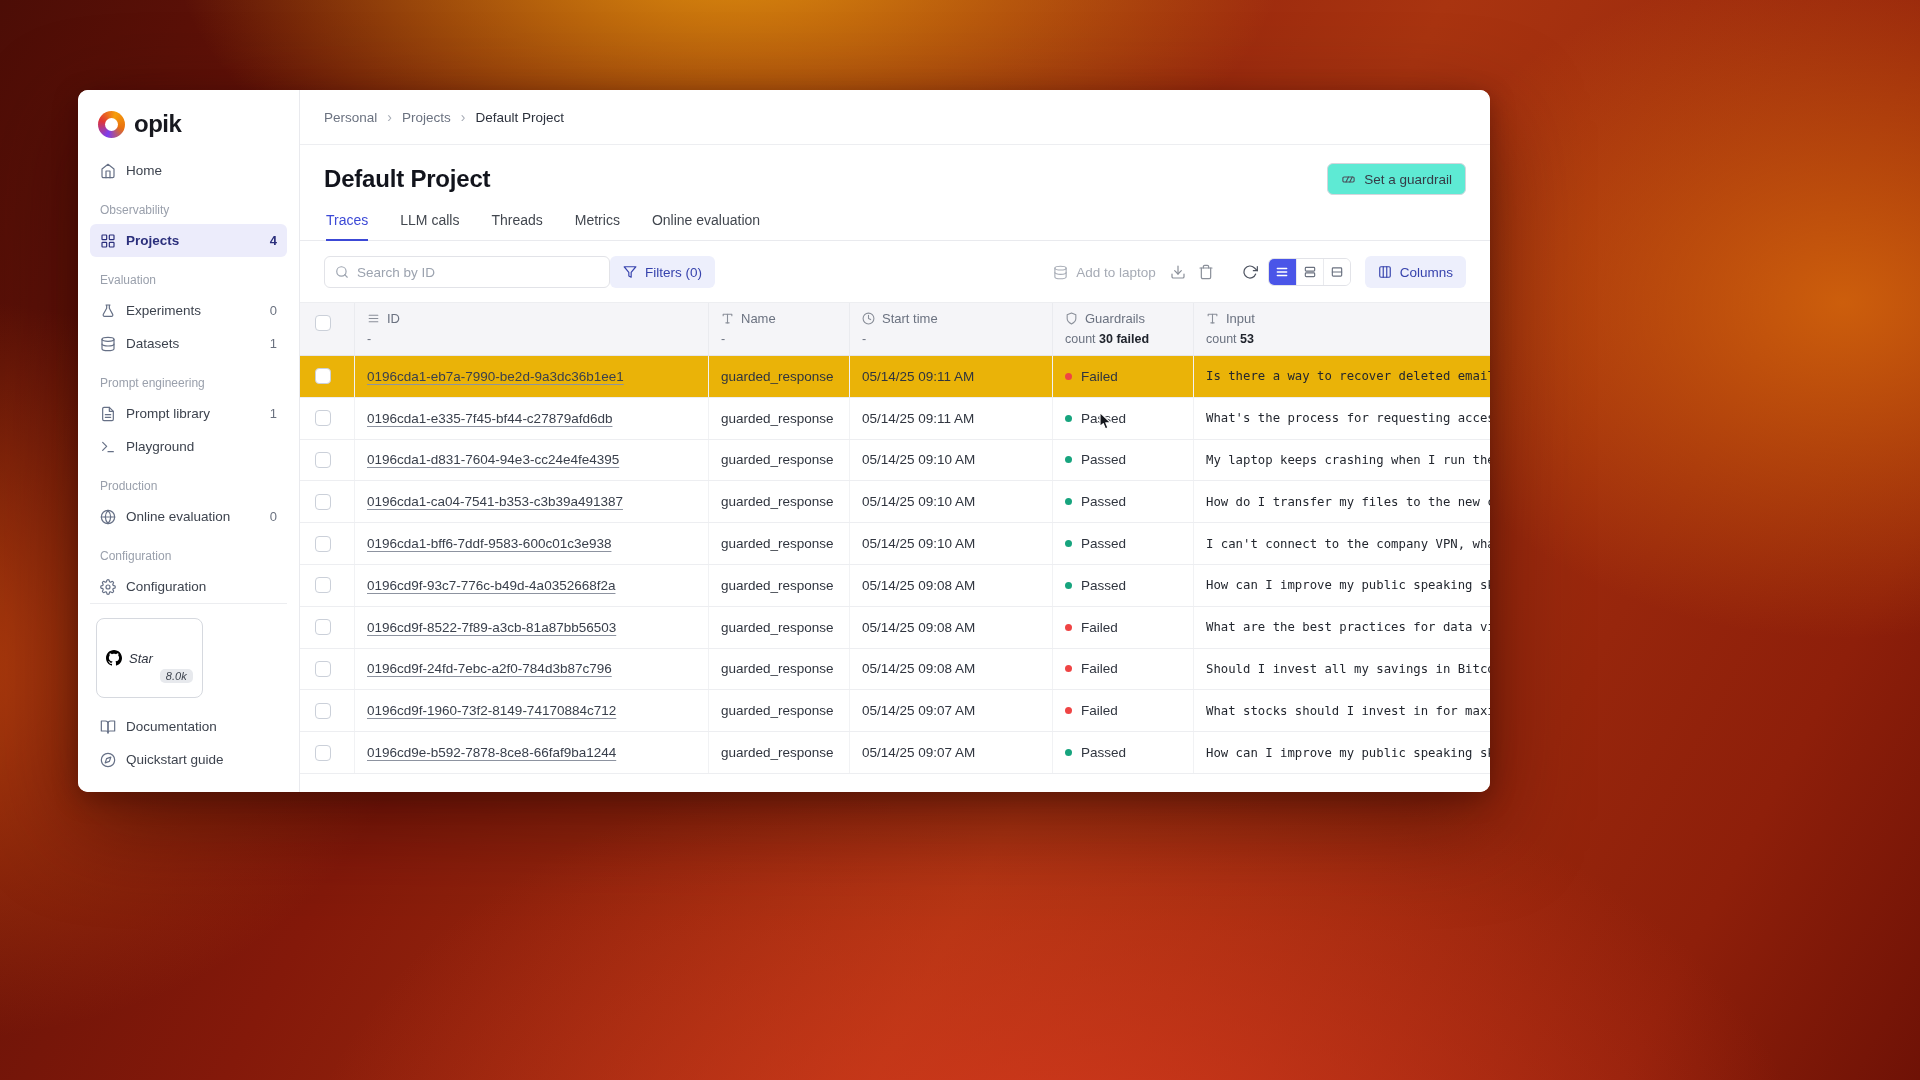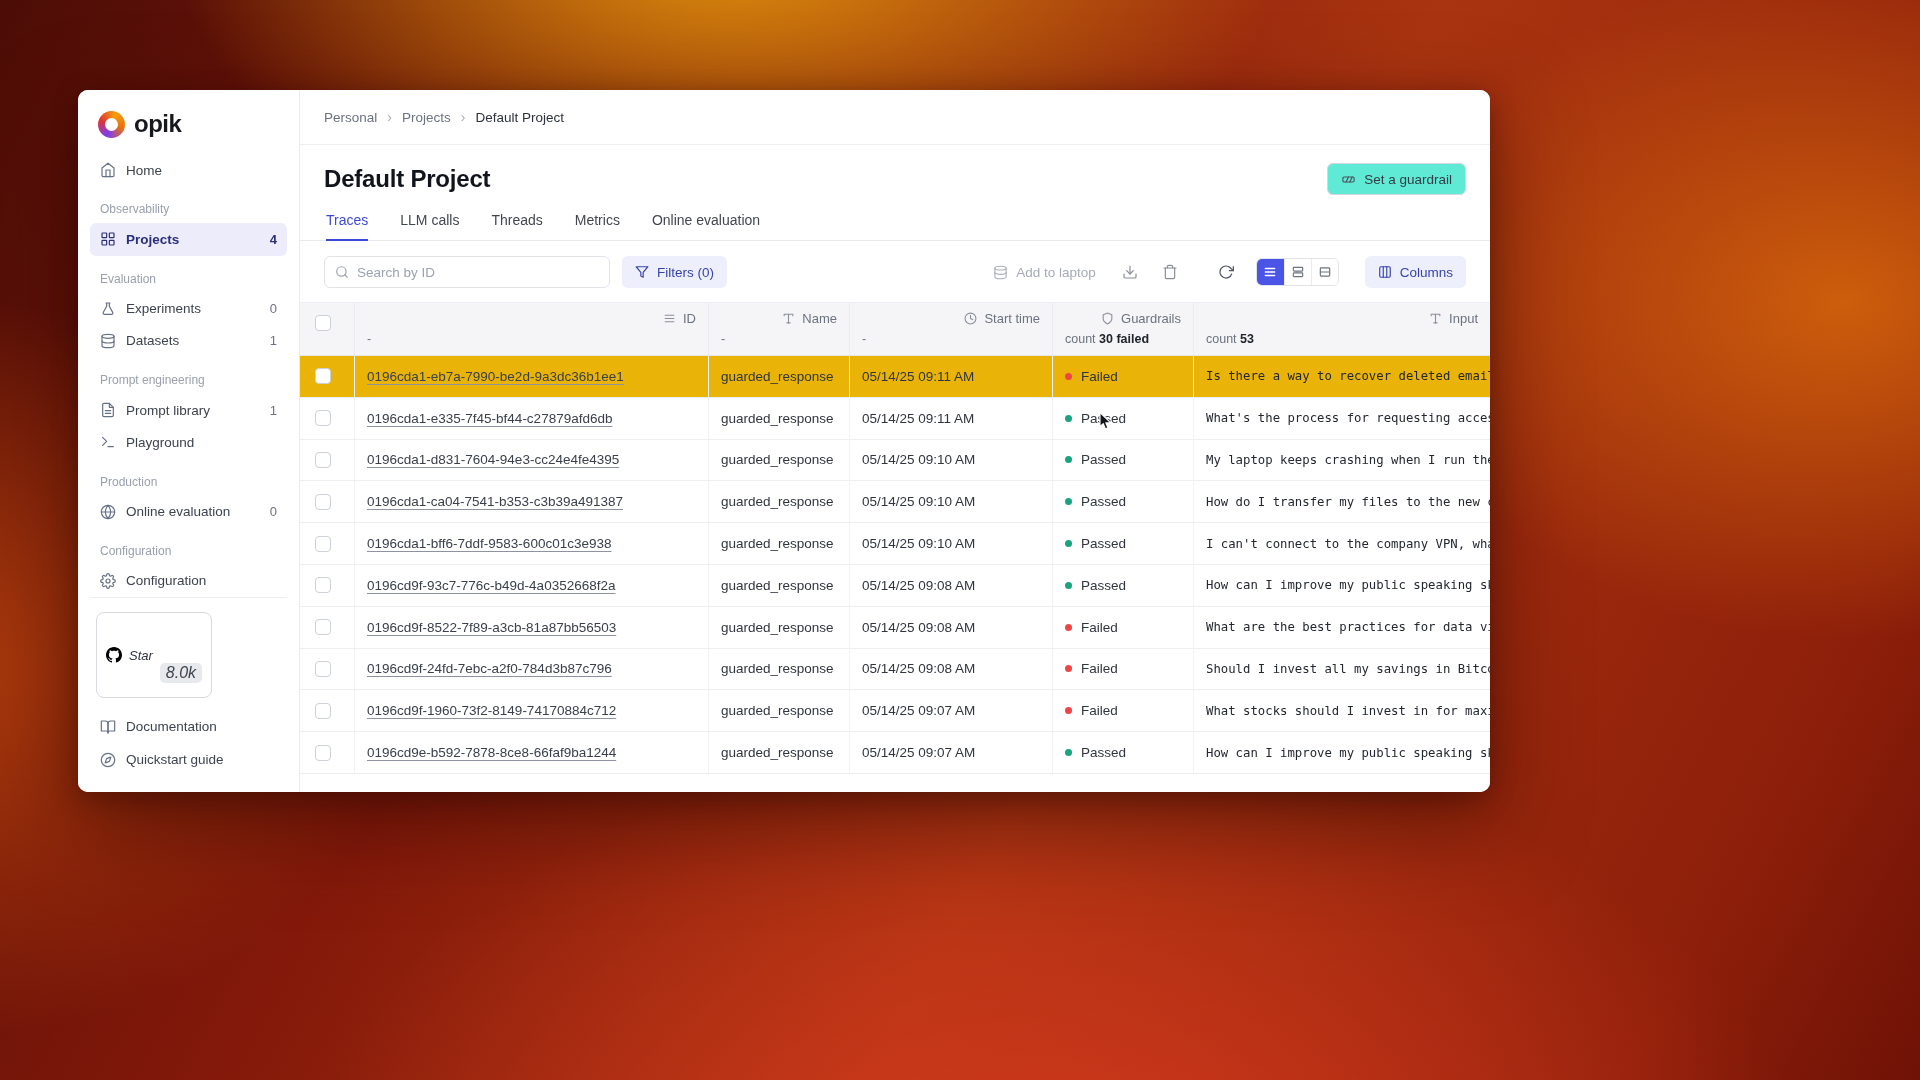--- a/index.html
+++ b/index.html
@@ -26,36 +26,36 @@
   .logo-text { font-size:24px; font-weight:700; color:#17181f; letter-spacing:-.5px; }
   .side-item { display:flex; align-items:center; gap:10px; height:33px; padding:0 10px; border-radius:6px; font-size:13.5px; color:#3d434e; }
   .side-item .ic { color:#667086; }
   .side-item .count { margin-left:auto; font-size:13px; color:#6B7280; }
   .side-item.active { background:#ECECFB; color:#2b2f7c; font-weight:600; }
   .side-item.active .ic, .side-item.active .count { color:#2b2f7c; }
   .section-title { font-size:12px; color:#9aa0ac; padding:16px 10px 7px; }
   .side-footer { margin-top:auto; border-top:1px solid #ECEDF0; padding-top:14px; }
   .star-pill { display:inline-flex; align-items:center; gap:7px; border:1px solid #D6D9DF; border-radius:8px; padding:14px 9px; margin:0 6px 12px;font-style:italic; }
   .star-pill .star-label { font-size:13px; color:#2f3440; font-weight:500; }
-  .star-badge { background:#E7E9ED; border-radius:5px; padding:1px 6px; font-size:16px; color:#3d434e;margin-top:36px; }
+  .star-badge { background:#E7E9ED; border-radius:5px; padding:1px 6px; font-size:11px; color:#3d434e;margin-top:36px; }
   .ic { width:16px; height:16px; flex:0 0 auto; }
   .ic svg { width:100%; height:100%; display:block; }
   
   .main { flex:1; min-width:0; display:flex; flex-direction:column; background:#fff; }
   .breadcrumb-bar { height:55px; flex:0 0 55px; display:flex; align-items:center; gap:10px; padding:0 24px; border-bottom:1px solid #EDEEF1; font-size:13.5px; color:#6B7280; }
   .crumb-sep { color:#A7ACB6; font-size:14px; }
   .crumb-last { color:#2c313c; font-weight:500; }
   .page-head { display:flex; align-items:center; justify-content:space-between; padding:18px 24px 0; }
   .page-title { font-size:24px; font-weight:700; color:#12141c; letter-spacing:-.2px; }
   .btn-outline { display:inline-flex; align-items:center; gap:8px; height:32px; padding:0 13px; background:#5eead4; border:1px solid #D3D6DC; border-radius:6px; font-size:13.5px; color:#353b46; font-weight:500; }
   .btn-outline .ic { width:15px; height:15px; color:#4a505c; }
   .tabs { display:flex; gap:32px; padding:0 26px; margin-top:17px; border-bottom:1px solid #E9EAEE; }
   .tab { font-size:14px; color:#42474f; padding-bottom:11px; border-bottom:2px solid transparent; margin-bottom:-1px; }
   .tab.active { color:#3c49d6; font-weight:500; border-bottom-color:#3c49d6; }
-  .toolbar { display:flex; align-items:center; gap:12px; padding:15px 24px 14px; }
+  .toolbar { display:flex; align-items:center; gap:0; padding:15px 24px 14px; }
   .search-box { display:flex; align-items:center; gap:8px; width:286px; height:32px; border:1px solid #E2E3E8; border-radius:6px; padding:0 10px; }
   .search-box .ic { width:14px; height:14px; color:#9CA3AF; }
   .search-box input { border:none; outline:none; flex:1; font-size:13.5px; color:#374151; font-family:"Liberation Sans", sans-serif; }
   .search-box input::placeholder { color:#9CA3AF; }
   .btn-soft { display:inline-flex; align-items:center; gap:8px; height:32px; padding:0 13px; background:#EDEFFC; border:none; border-radius:6px; font-size:13.5px; color:#3743ad; font-weight:500; }
   .btn-soft .ic { width:14px; height:14px; color:#3743ad; }
   .toolbar-spacer { flex:1; }
   .btn-ghost-disabled { display:inline-flex; align-items:center; gap:8px; height:32px; padding:0 8px; font-size:13.5px; color:#A6ABB5; }
   .btn-ghost-disabled .ic { width:15px; height:15px; color:#A6ABB5; }
   .icon-btn { width:28px; height:28px; display:flex; align-items:center; justify-content:center; border-radius:6px; color:#8A8F99; }
@@ -65,21 +65,21 @@
   .seg { width:27px; height:26px; display:flex; align-items:center; justify-content:center; color:#6B7280; background:#fff; border-left:1px solid #E9EAEE; }
   .seg:first-child { border-left:none; }
   .seg.active { background:#4A55E8; color:#fff; }
   .seg .ic { width:14px; height:14px; }
   
   .table { flex:1; overflow:hidden; border-top:1px solid #EDEEF1; }
   .grid-row { display:grid; grid-template-columns:55px 354px 141px 203px 141px minmax(0,1fr); }
   .thead { background:#F5F5F8; border-bottom:1px solid #E5E6EA; }
   .th { padding:8px 12px 9px; border-right:1px solid #EAEBEF; overflow:hidden; }
   .th:last-child { border-right:none; }
-  .th-label { display:flex; align-items:center; gap:7px; font-size:13px; color:#6B7280; white-space:nowrap;justify-content:flex-end; }
+  .th-label { display:flex; align-items:center; gap:7px; font-size:13px; color:#6B7280; white-space:nowrap; }
   .th-label .ic { width:13px; height:13px; color:#8A8F99; }
   .th-agg { margin-top:6px; font-size:12.5px; color:#6B7280; white-space:nowrap; }
   .th-agg b { color:#20242d; font-weight:700; }
   .trow { height:41.8px; border-bottom:1px solid #EDEEF1; background:#fff; }
   .trow.highlight { background:#eab308; }
   .tc { display:flex; align-items:center; padding:0 12px; border-right:1px solid #F1F2F4; overflow:hidden; white-space:nowrap; font-size:13.5px; color:#30353f; }
   .tc:last-child { border-right:none; }
   .tc-check { justify-content:flex-start; padding-left:15px; }
   .checkbox { width:16px; height:16px; border:1.5px solid #CBD0D9; border-radius:4px; background:#fff; display:inline-block; }
   .id-link { color:#3a404c; text-decoration:underline; text-underline-offset:3px; text-decoration-color:#8d93a0; cursor:pointer; }

